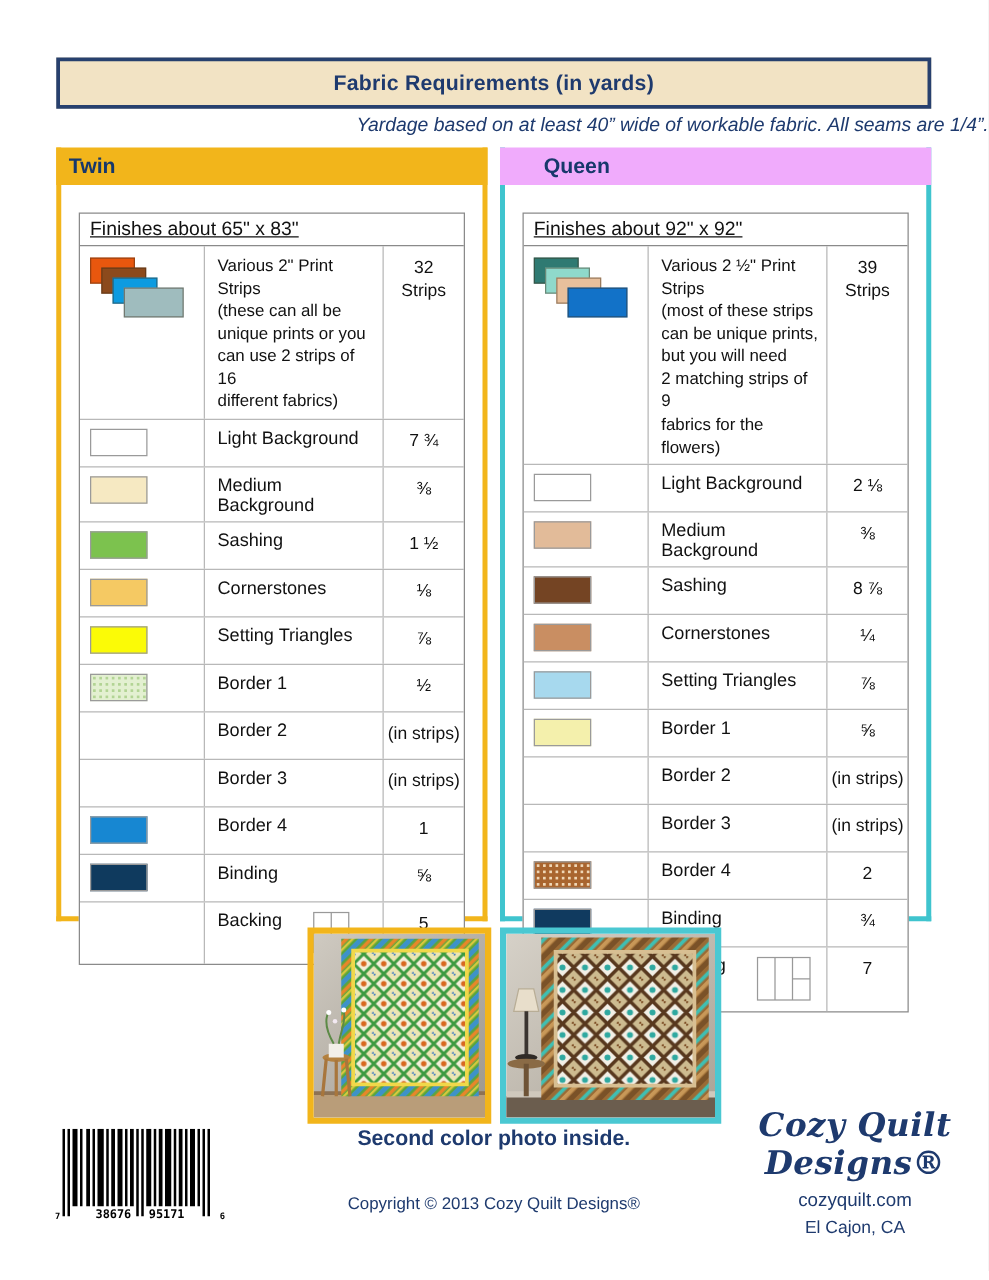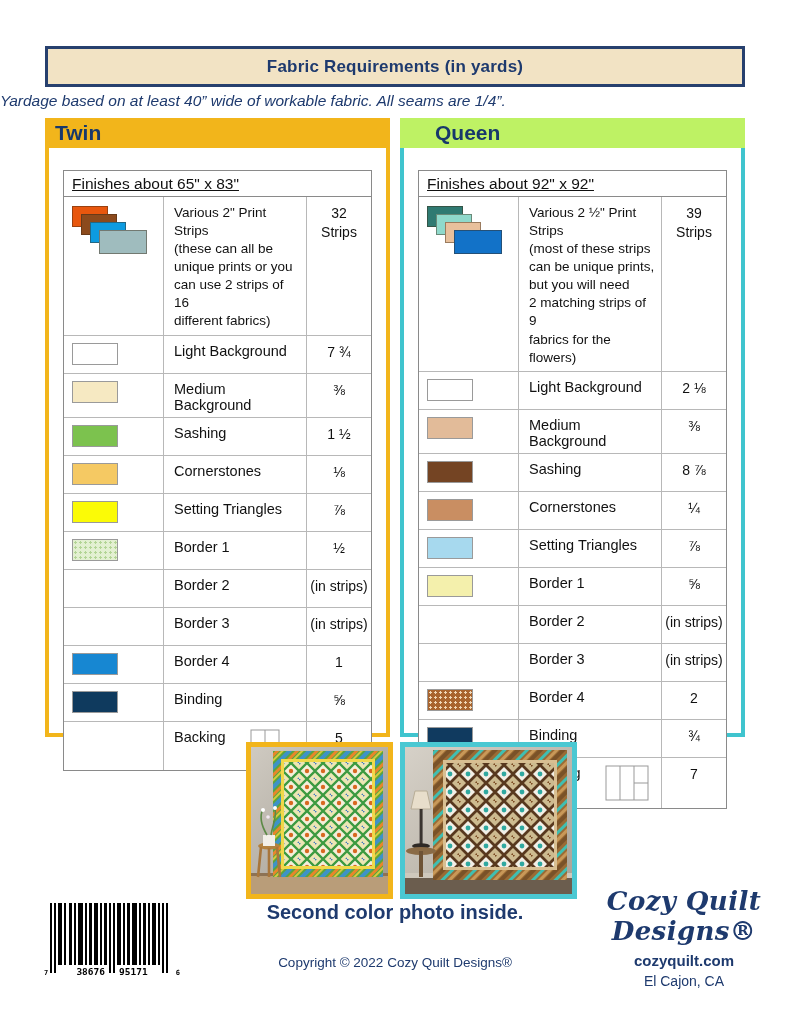--- a/index.html
+++ b/index.html
@@ -9,37 +9,37 @@
     font-family:"Liberation Sans", sans-serif;color:#222;
   }
   
   .title-box{
     position:absolute;left:45px;top:46px;width:700px;height:41px;
     box-sizing:border-box;border:3px solid #27406e;background:#f2e3c4;
     display:flex;align-items:center;justify-content:center;
   }
   .title-box .t{font-size:17px;font-weight:bold;color:#1e3a6e;letter-spacing:.2px;}
   .subtitle{
-    position:absolute;left:0;top:92px;width:791px;text-align:left;
+    position:absolute;left:0;top:92px;width:791px;text-align:right;
     font-size:15.5px;font-style:italic;color:#1e3a6e;
   }
   
   .panel{
     position:absolute;top:118px;width:345px;height:619px;box-sizing:border-box;
     border-style:solid;border-width:0 4px 4px 4px;background:#fff;
   }
   .panel.twin{left:45px;border-color:#f2b51b;}
   .panel.queen{left:400px;border-color:#3fc4ce;}
   .panel-head{
     height:30px;display:flex;align-items:center;padding-left:10px;
     margin:0 -4px;  
   }
   .panel.twin .panel-head{background:#f2b51b;}
-  .panel.queen .panel-head{background:#bef264;padding-left:35px;}
-  .panel-head .lbl{font-size:21px;font-weight:bold;color:#17386b;}
+  .panel.queen .panel-head{background:#f0abfc;padding-left:35px;}
+  .panel-head .lbl{font-size:17px;font-weight:bold;color:#17386b;}
   .panel-content{padding:22px 14px 0 14px;}
   .ftable{
     border:1px solid #8a8a8a;background:#fff;
   }
   .finishes{
     padding:4px 8px 3px 8px;font-size:15.5px;color:#111;
     text-decoration:underline;border-bottom:1px solid #8a8a8a;
   }
   .frow{
     display:grid;grid-template-columns:100px 1fr 64px;
@@ -64,21 +64,21 @@
   .stack .chip{position:absolute;border:1px solid rgba(60,40,20,.45);box-sizing:border-box;}
   .backing-icon{display:inline-block;margin-left:14px;vertical-align:middle;}
   
   .photo{position:absolute;top:742px;box-sizing:border-box;}
   .photo.left{left:246px;width:147px;height:157px;border:5px solid #f2b51b;}
   .photo.right{left:400px;width:177px;height:157px;border:5px solid #4ac8d2;}
   .photo svg{display:block;width:100%;height:100%;}
   
   .caption{
     position:absolute;left:205px;top:901px;width:380px;text-align:center;
-    font-size:20px;font-weight:bold;color:#1e3a6e;
+    font-size:17px;font-weight:bold;color:#1e3a6e;
   }
   .copyright{
     position:absolute;left:180px;top:955px;width:430px;text-align:center;
     font-size:13.5px;color:#1e3a6e;
   }
   .pattern-id{
     position:absolute;left:36px;top:861px;width:170px;text-align:center;
     font-size:13.5px;color:#3a3a3a;line-height:1.35;
   }
   .barcode{position:absolute;left:46px;top:903px;width:132px;}
@@ -87,21 +87,21 @@
     position:relative;margin-top:-11px;display:flex;justify-content:center;gap:14px;
     font-family:"DejaVu Sans Mono", monospace;font-size:9.5px;font-weight:bold;color:#000;
     background:transparent;
   }
   .barcode .edge{font-size:7px;position:absolute;top:3px;}
   .barcode .edge.l{left:-2px;} .barcode .edge.r{right:-2px;}
   .brand{
     position:absolute;left:578px;top:886px;width:212px;text-align:center;color:#1e3a6e;
   }
   .brand .logo{font-size:26px;font-weight:bold;letter-spacing:.4px;font-family:"DejaVu Serif", serif;font-style:italic;}
-  .brand .site{font-size:15px;font-weight:bold;margin-top:6px;}
+  .brand .site{font-size:15px;font-weight:normal;margin-top:6px;}
   .brand .city,.brand .phone{font-size:14px;margin-top:4px;}
 </style>
 </head>
 <body>
 
 <div class="page">
 
   <div class="title-box">
     <span class="t">Fabric Requirements (in yards)</span>
   </div>
@@ -490,21 +490,21 @@
         <path d="M6 62 L26 62 L22 44 L10 44 Z" fill="#e8decb" stroke="#b8ad96" stroke-width="1"></path>
         <rect x="14.6" y="62" width="3" height="36" fill="#3a3430"></rect>
         <ellipse cx="16" cy="99" rx="9" ry="2.8" fill="#2f2a26"></ellipse>
         <ellipse cx="16" cy="104" rx="15" ry="4" fill="#8a6b46"></ellipse>
         <rect x="14" y="104" width="4" height="26" fill="#6e5336"></rect>
       </g>
     </svg>
   </div>
 
   <div class="caption">Second color photo inside.</div>
-  <div class="copyright">Copyright © 2022 Cozy Quilt Designs®</div>
+  <div class="copyright">Copyright © 2013 Cozy Quilt Designs®</div>
 
 
   <div class="barcode">
     <svg width="132" height="74" viewBox="0 0 132 74">
       <g fill="#000">
         <rect x="4" y="0" width="2" height="70"></rect>
           <rect x="8" y="0" width="2" height="70"></rect>
         <rect x="12" y="0" width="4" height="62"></rect>
           <rect x="18" y="0" width="2" height="62"></rect>
         <rect x="23" y="0" width="3" height="62"></rect>

